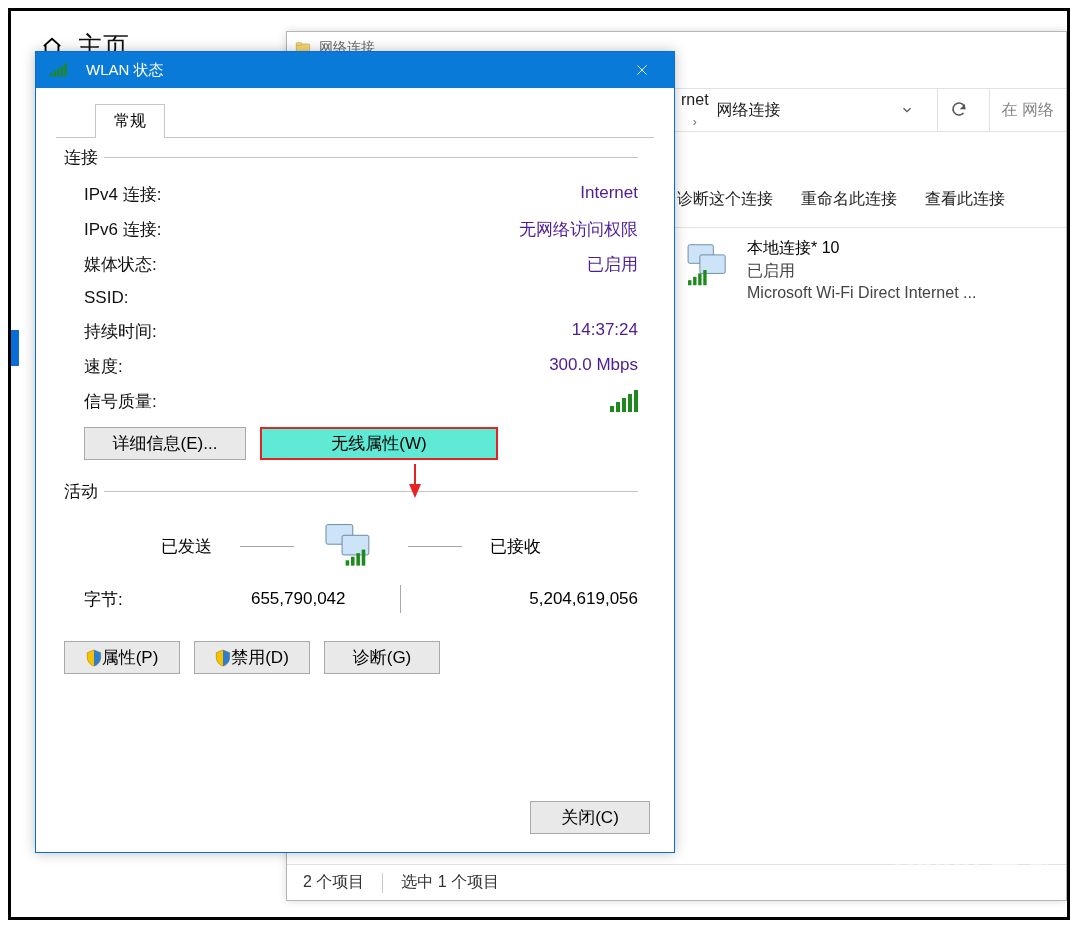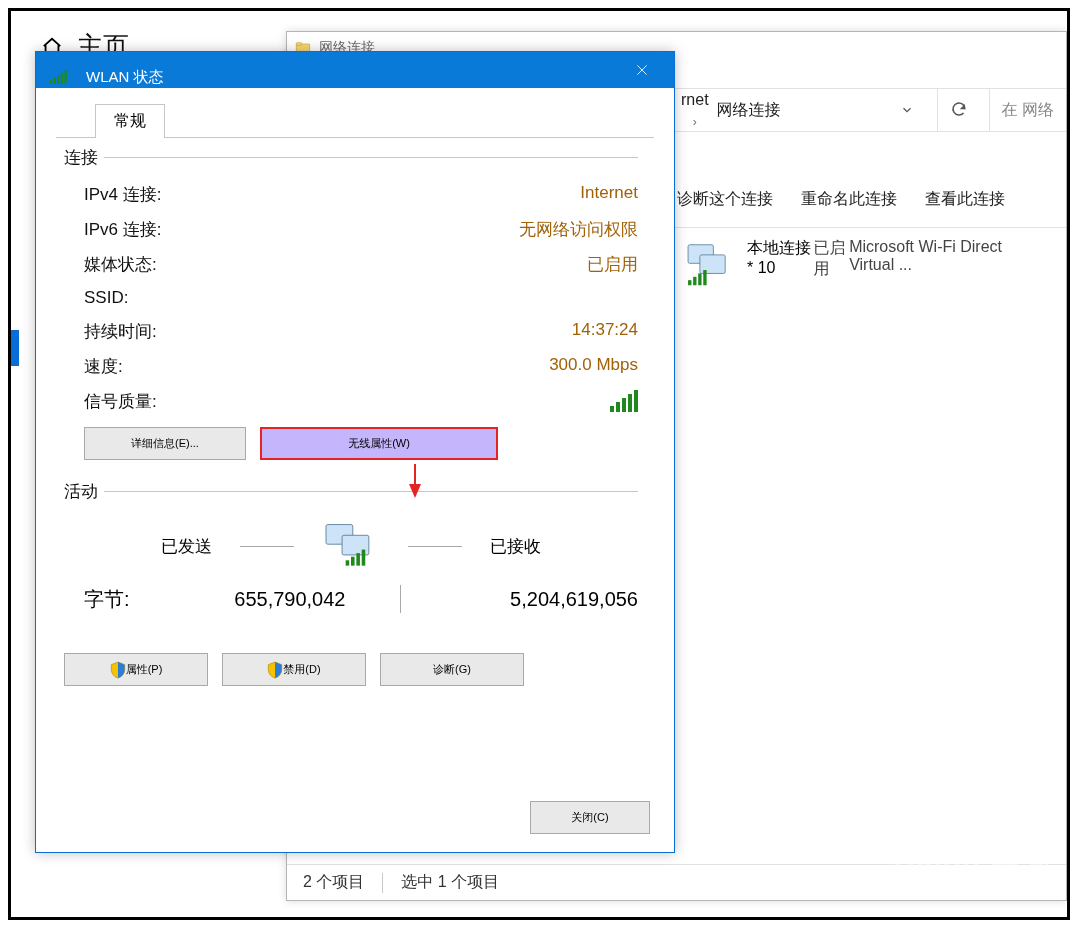--- a/index.html
+++ b/index.html
@@ -103,21 +103,21 @@
   .net-items {
     position: absolute;
     top: 206px; left: 396px;
     display: flex; gap: 30px;
   }
   .net-item {
     display: flex; gap: 10px;
     width: 320px;
   }
   .net-item .item-icon { width: 54px; height: 54px; flex-shrink: 0; }
-  .net-item .lines { display: flex; gap: 2px; font-size: 16px; }
+  .net-item .lines { display: flex; flex-direction: column; gap: 2px; font-size: 16px; }
   .net-item .lines .l2 { color: #444; }
   .net-item .lines .l3 { color: #444; }
 
   .net-status {
     position: absolute;
     left: 0; right: 0; bottom: 0;
     height: 36px;
     border-top: 1px solid #e2e2e2;
     display: flex; align-items: center;
     gap: 18px;
@@ -134,21 +134,21 @@
     position: absolute;
     left: 24px; top: 40px;
     width: 640px; height: 802px;
     background: #fff;
     border: 1px solid #0a6cd6;
     box-shadow: 0 0 12px rgba(0,0,0,0.25);
   }
   .wlan-title {
     background: #0a7ad9;
     height: 36px;
-    display: flex; align-items: flex-end; justify-content: space-between;
+    display: flex; align-items: center; justify-content: space-between;
     color: #fff;
     padding: 0 10px 0 14px;
     font-size: 15px;
   }
   .wlan-title .tleft { display: flex; align-items: center; gap: 8px; }
   .wlan-title .close { width: 44px; height: 36px; display: flex; align-items: center; justify-content: center; font-size: 18px; }
 
   .tabs {
     margin: 16px 20px 0 20px;
     border-bottom: 1px solid #c6c6c6;
@@ -177,46 +177,46 @@
     padding: 0 6px 0 0;
     font-size: 17px;
     color: #111;
   }
   .kv {
     display: flex; justify-content: space-between;
     padding: 6px 0 6px 20px;
     font-size: 17px;
   }
   .kv .k { color: #111; }
-  .kv .v { color: #a16207; }
+  .kv .v { color: #4c1d95; }
 
   .signal {
     display: inline-block;
     width: 28px; height: 22px;
     position: relative;
   }
   .signal span {
     position: absolute; bottom: 0; width: 4px; background: #1e8a1e;
   }
   .signal span:nth-child(1){left:0;height:6px;}
   .signal span:nth-child(2){left:6px;height:10px;}
   .signal span:nth-child(3){left:12px;height:14px;}
   .signal span:nth-child(4){left:18px;height:18px;}
   .signal span:nth-child(5){left:24px;height:22px;}
 
   .btn {
     background: #e9e9e9;
     border: 1px solid #a9a9a9;
-    font-size: 11px;
+    font-size: 17px;
     height: 33px;
     display: inline-flex; align-items: center; justify-content: center;
     cursor: pointer;
   }
   .btn.highlight {
-    background: #c4b5fd;
+    background: #5eead4;
     border: 2px solid #e42424;
   }
   .btn-row1 { display: flex; gap: 14px; margin: 4px 0 6px 20px; }
   .btn-row1 .btn { width: 162px; }
   .btn-row1 .btn.highlight { width: 238px; }
 
   .arrow-down {
     width: 0; height: 0;
     border-left: 6px solid transparent;
     border-right: 6px solid transparent;
@@ -233,29 +233,29 @@
     display: flex; align-items: center; justify-content: center;
     gap: 28px;
     margin: 10px 0 4px 0;
     font-size: 17px;
   }
   .activity .dash { width: 54px; height: 1px; background: #a7a7a7; }
   .activity .comp-icon { width: 58px; height: 50px; }
 
   .bytes-row {
     display: flex; align-items: center;
-    font-size: 20px;
-    margin: 14px 0 40px 20px;
+    font-size: 17px;
+    margin: 14px 0 28px 20px;
   }
   .bytes-row .lbl { width: 78px; }
   .bytes-row .val { flex: 1; text-align: right; }
   .bytes-row .sep { width: 1px; height: 28px; background: #a9a9a9; margin: 0 54px; }
 
   .btn-row2 { display: flex; gap: 14px; margin-left: 0; }
-  .btn-row2 .btn { width: 144px; }
+  .btn-row2 .btn { width: 116px; }
   .shield {
     width: 16px; height: 18px;
     display:inline-block;
   }
 
   .dlg-footer {
     position: absolute;
     right: 24px; bottom: 18px;
   }
   .dlg-footer .btn { width: 120px; }
@@ -333,21 +333,21 @@
           <g fill="#1e8a1e">
               <rect x="6" y="50" width="4" height="6"></rect>
               <rect x="12" y="46" width="4" height="10"></rect>
               <rect x="18" y="42" width="4" height="14"></rect>
               <rect x="24" y="38" width="4" height="18"></rect>
             </g>
         </svg>
         <div class="lines">
           <span class="l1">本地连接* 10</span>
           <span class="l2">已启用</span>
-          <span class="l3">Microsoft Wi-Fi Direct Virtual ...</span>
+          <span class="l3">Microsoft Wi-Fi Direct Internet ...</span>
         </div>
       </div>
     </div>
 
     <div class="net-status">
       <span>2 个项目</span>
       <div class="divider"></div>
       <span>选中 1 个项目</span>
     </div>
   </div>

